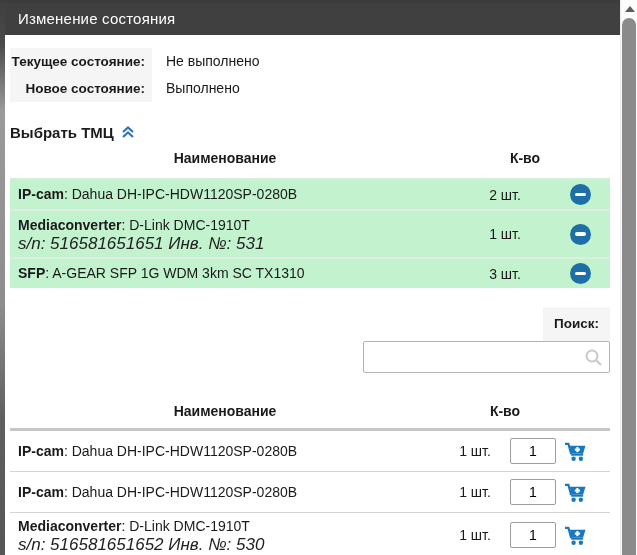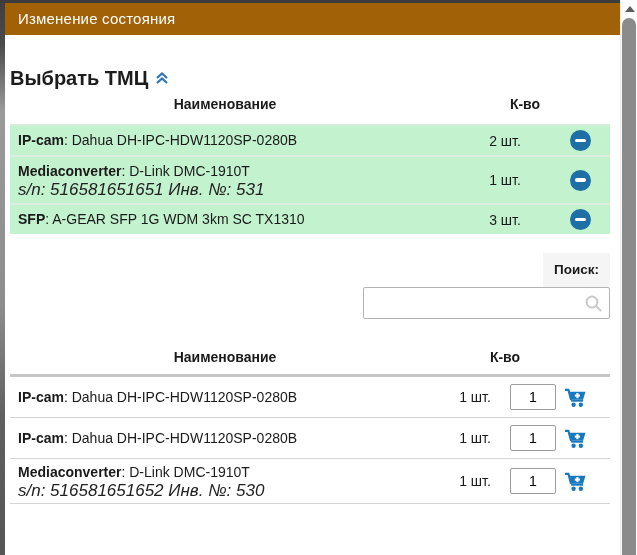--- a/index.html
+++ b/index.html
@@ -28,36 +28,36 @@
   .scroll-up { position:absolute; top:0; left:0; width:17px; height:17px; display:flex; align-items:center; justify-content:center; }
   .scroll-up .tri { width:0; height:0; border-left:5px solid transparent; border-right:5px solid transparent; border-bottom:6px solid #5c5c5c; }
   .scroll-thumb {
     position:absolute; top:18px; left:1px; width:14px; height:537px;
     background:#8b8b8b; border-radius:8px 8px 0 0;
   }
 
   
   .modal { position:absolute; left:5px; top:3px; width:615px; height:552px; background:#fff; }
   .modal-header {
-    height:32px; background:#a16207; color:#fff;
+    height:32px; background:#404040; color:#fff;
     font-size:15px; line-height:32px; padding-left:13px;
     letter-spacing:.2px;
   }
   .modal-body { padding:13px 10px 0 5px; }
 
   
   .state-grid { display:grid; grid-template-columns:142px auto; }
   .state-label {
     background:#f5f5f5; font-weight:bold; font-size:13.5px;
     text-align:right; padding:0 7px 0 0; height:27px; line-height:27px;
   }
   .state-value { font-size:14px; height:27px; line-height:27px; padding-left:14px; }
 
   
-  .select-heading { margin-top:20px; height:20px; display:flex; align-items:center; font-size:20px; font-weight:bold; color:#1c1c1c;text-align:right; }
+  .select-heading { margin-top:20px; height:20px; display:flex; align-items:center; font-size:15px; font-weight:bold; color:#1c1c1c;text-align:right; }
   .select-heading .chevrons { margin-left:6px; display:inline-flex; cursor:pointer; }
 
   
   .t1-header { display:flex; margin-top:8px; height:20px; font-weight:bold; font-size:14px; }
   .t1-header .h-name { width:430px; text-align:center; }
   .t1-header .h-qty  { width:170px; text-align:center; }
 
   .green-block { margin-top:8px; }
   .g-row {
     display:flex; align-items:center; background:#c3f3ce;
@@ -111,20 +111,26 @@
 
 <div class="backdrop-left"></div>
 <div class="backdrop-top"></div>
 
 <div class="modal">
   <div class="modal-header">
     <span>Изменение состояния</span>
   </div>
   <div class="modal-body">
 
+    <div class="state-grid">
+      <div class="state-label">Текущее состояние:</div>
+      <div class="state-value">Не выполнено</div>
+      <div class="state-label">Новое состояние:</div>
+      <div class="state-value">Выполнено</div>
+    </div>
 
     <div class="select-heading">
       <span>Выбрать ТМЦ</span>
       <span class="chevrons">
         <svg width="16" height="16" viewBox="0 0 16 16" fill="none">
           <path d="M3 8 L8 3.4 L13 8" stroke="#2d74b9" stroke-width="2.2" fill="none"></path>
           <path d="M3 13 L8 8.4 L13 13" stroke="#2d74b9" stroke-width="2.2" fill="none"></path>
         </svg>
       </span>
     </div>

